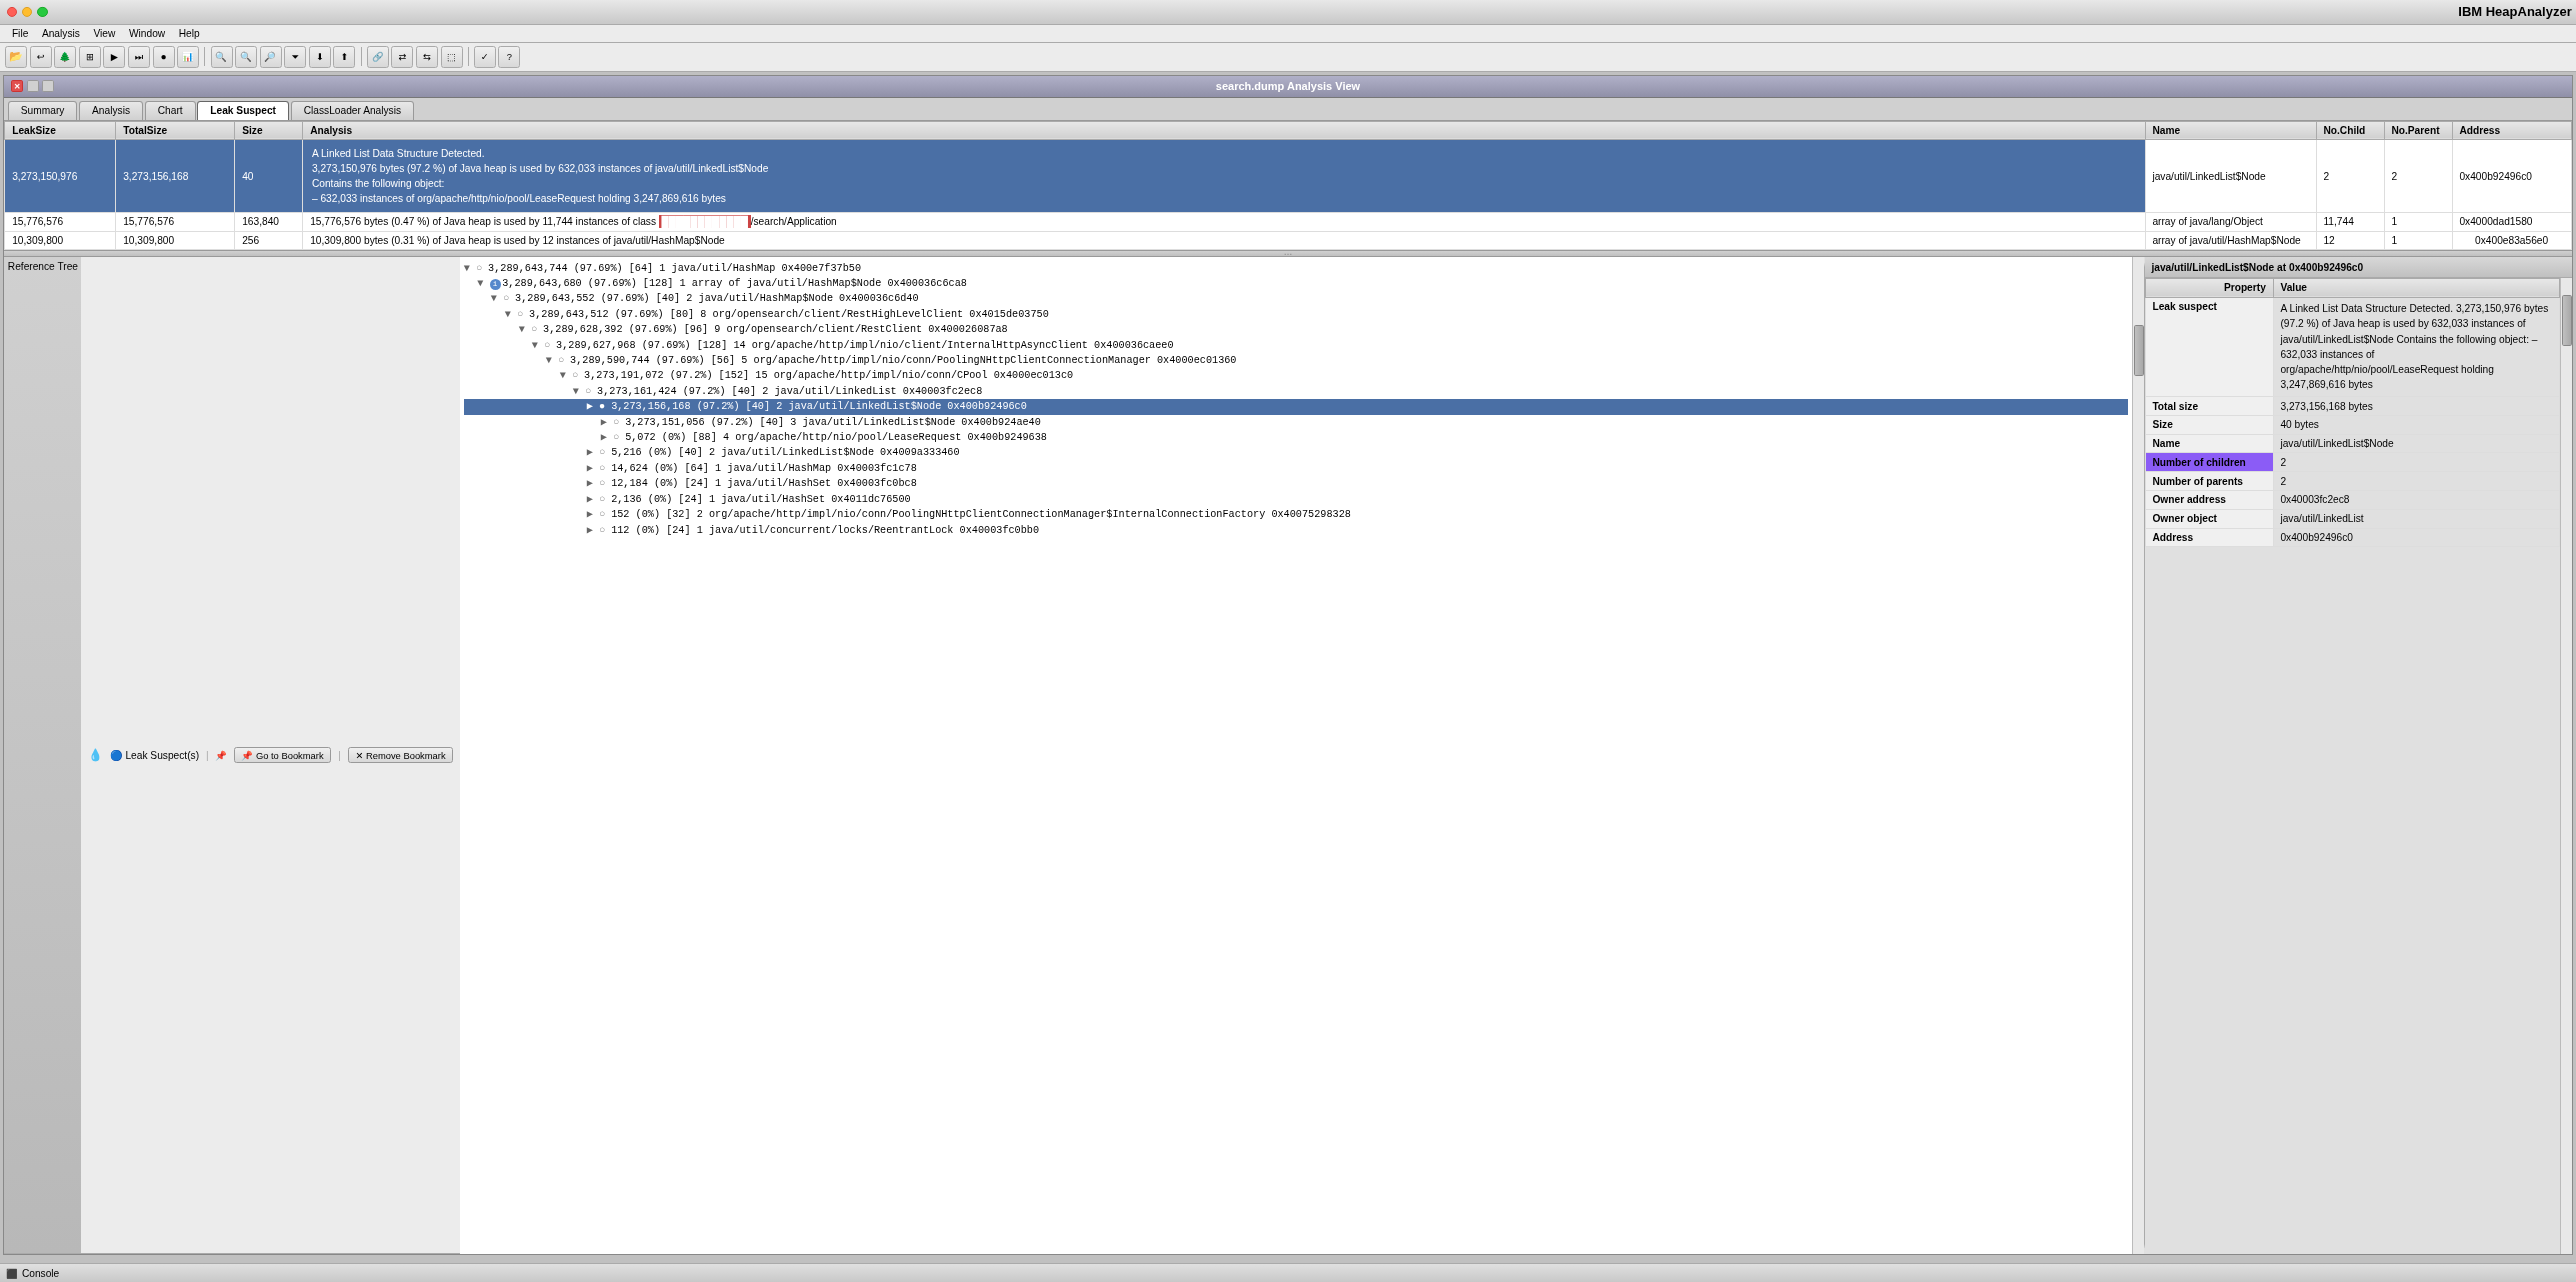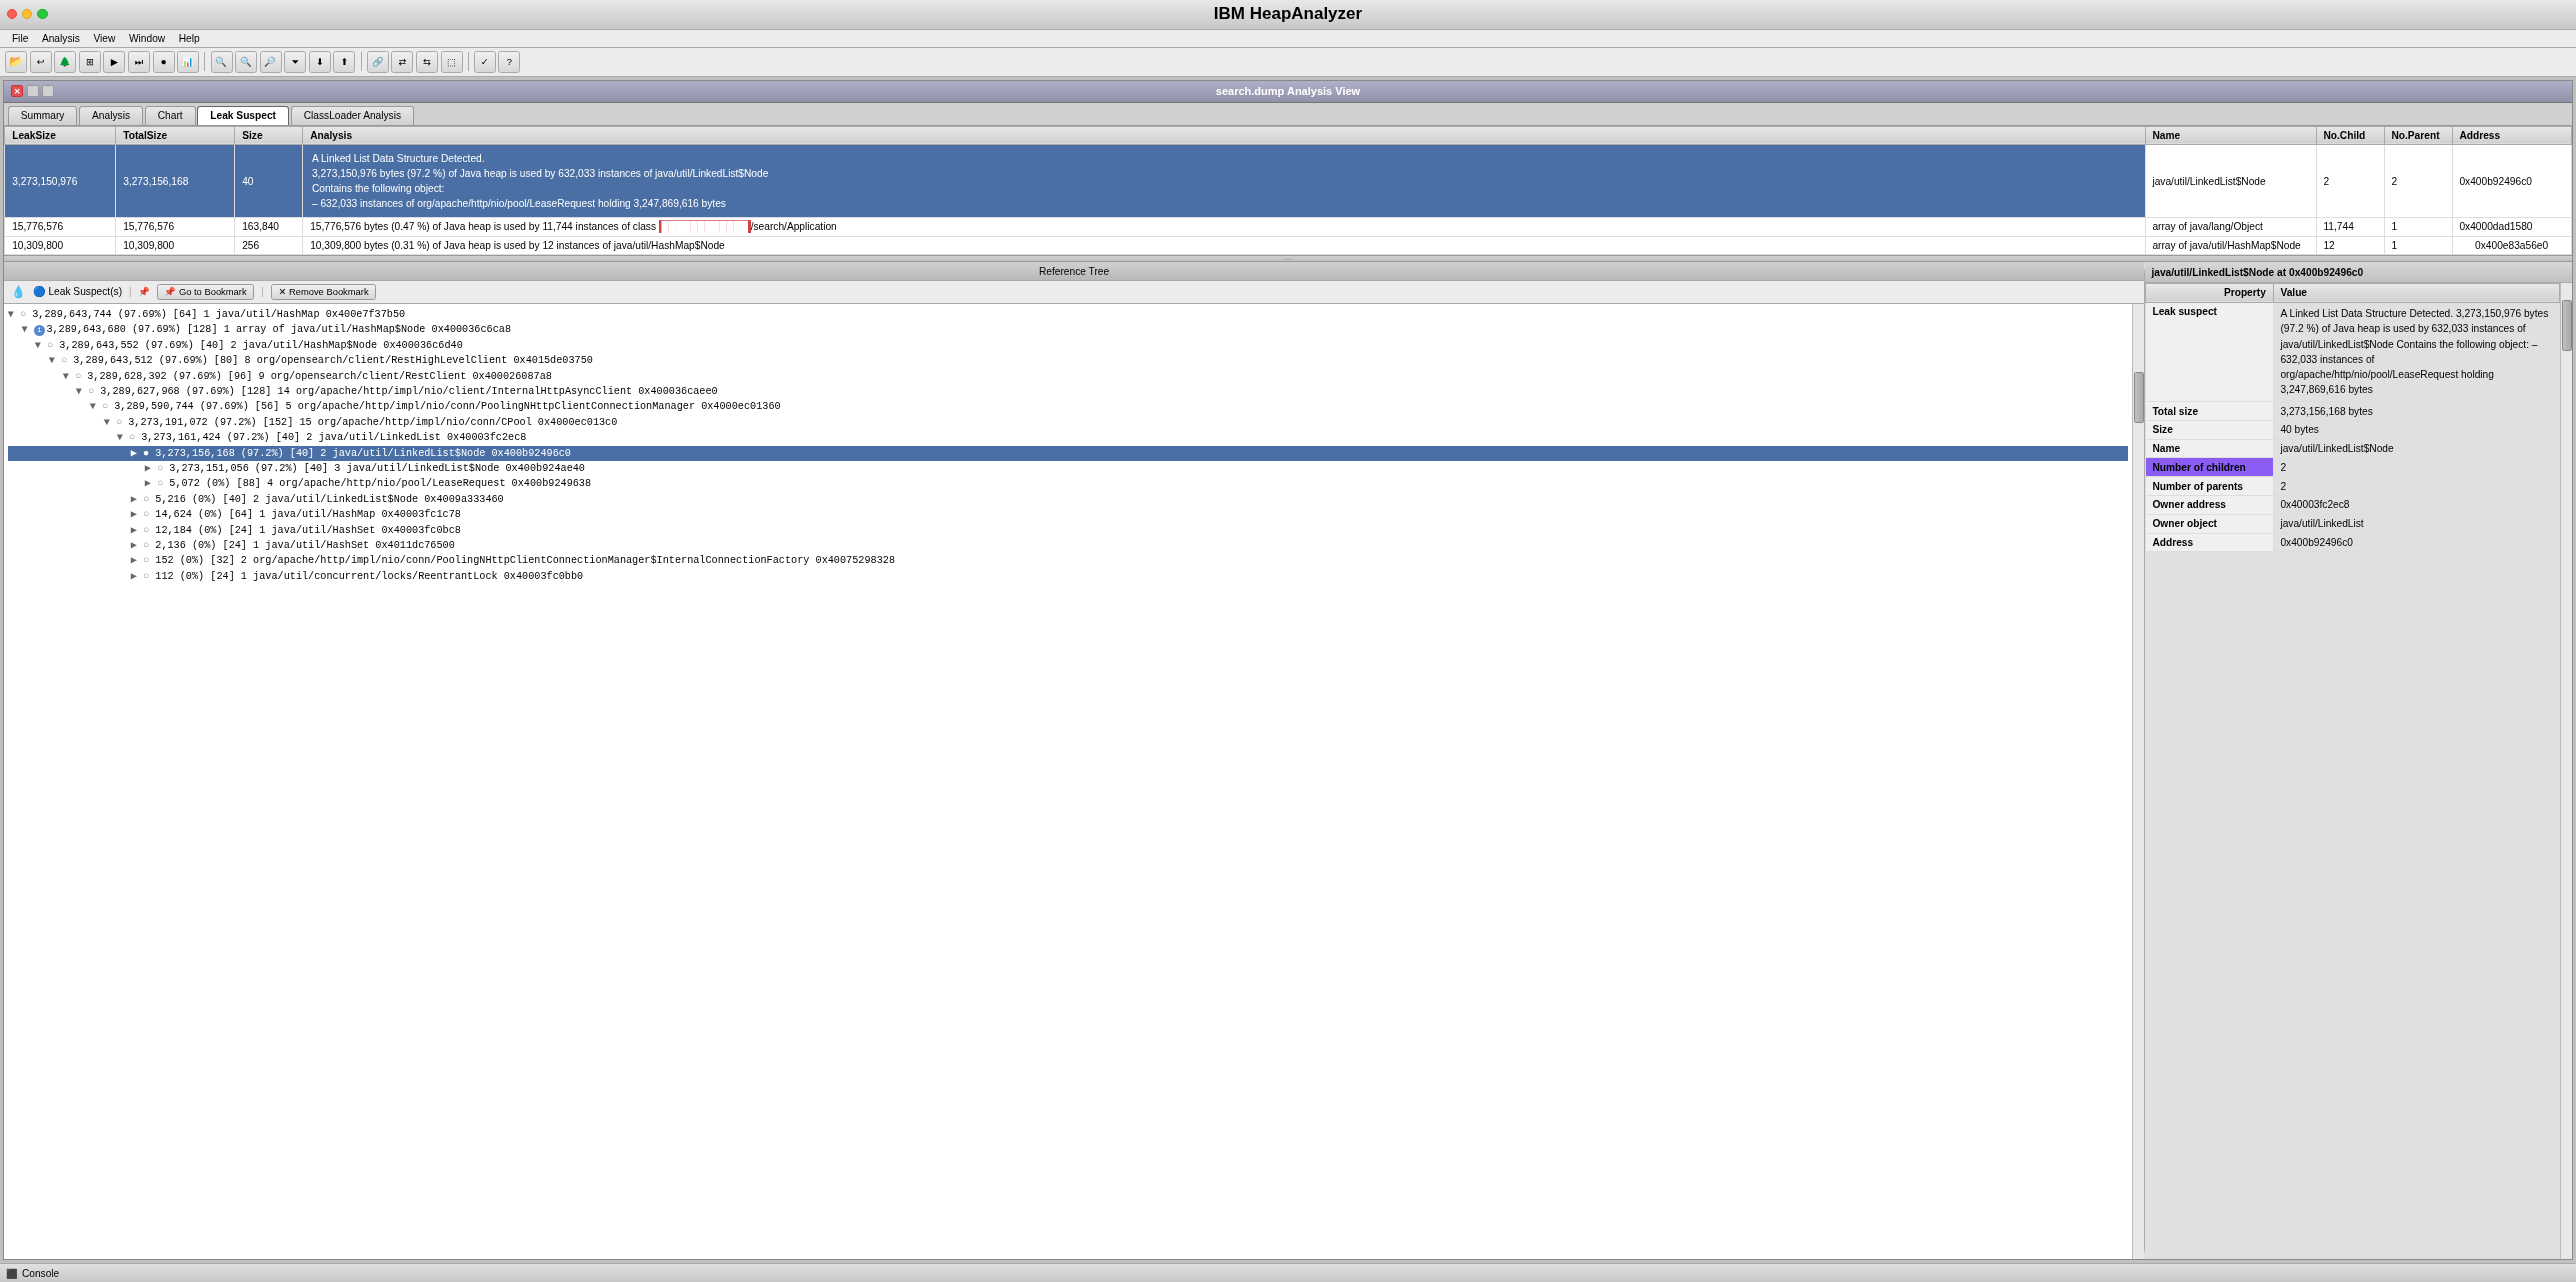--- a/index.html
+++ b/index.html
@@ -8,21 +8,21 @@
       font-size: 10.2px;
       background: #c0c0c0;
       color: #000;
       height: 100vh;
       overflow: hidden;
     }
   </style>
 </head>
 <body>
 
-<div style="background: linear-gradient(to bottom, #e8e8e8, #c8c8c8); text-align:center; font-size:17px; font-weight:bold; padding:4.3px; border-bottom:0.9px solid #aaa; position:relative;">
+<div style="background: linear-gradient(to bottom, #e8e8e8, #c8c8c8); text-align:right; font-size:13px; font-weight:bold; padding:4.3px; border-bottom:0.9px solid #aaa; position:relative;">
   <div style="position:absolute; left:6.8px; top:50%; transform:translateY(-50%); display:flex; gap:5.1px;">
     <div style="width:10.2px;height:10.2px;border-radius:50%;background:#ff5f56;border:0.9px solid #e0443e;cursor:pointer;"></div>
     <div style="width:10.2px;height:10.2px;border-radius:50%;background:#ffbd2e;border:0.9px solid #dea123;cursor:pointer;"></div>
     <div style="width:10.2px;height:10.2px;border-radius:50%;background:#27c93f;border:0.9px solid #1aab29;cursor:pointer;"></div>
   </div>
   <span>IBM HeapAnalyzer</span>
 </div>
 
 <div style="background:#ececec; display:flex; padding:1.7px 5.1px; border-bottom:0.9px solid #aaa; font-size:10.2px;">
   <span style="padding:1.7px 6.8px; cursor:pointer;">File</span>
@@ -147,21 +147,21 @@
       </tbody>
     </table>
   </div>
 
   <div style="height:6.8px; background:linear-gradient(to bottom,#d0d0d0,#c0c0c0); border-top:0.9px solid #999; border-bottom:0.9px solid #999; cursor:ns-resize; display:flex; align-items:center; justify-content:center;">
     <span style="color:#888; font-size:8.5px;">⋯</span>
   </div>
 
   <div style="display:flex; flex:1; overflow:hidden;">
 
-    <div style="flex:1; display:flex; flex-direction:column; border-right:1.7px solid #aaa;border-radius:10px;">
+    <div style="flex:1; display:flex; flex-direction:row; border-right:1.7px solid #aaa;border-radius:10px;">
 
       <div style="background:linear-gradient(to bottom,#d0d0d0,#b8b8b8); text-align:center; padding:3.4px; font-size:10.2px; border-bottom:0.9px solid #aaa;">
         <span>Reference Tree</span>
       </div>
 
       <div style="display:flex; align-items:center; padding:2.6px 6.8px; gap:6.8px; background:#ececec; border-bottom:0.9px solid #aaa; font-size:10.2px;">
         <span style="color:#4488cc; font-size:12px;">💧</span>
         <span style="font-size:10.2px;">🔵 Leak Suspect(s)</span>
         <span style="color:#aaa;">|</span>
         <span style="font-size:9.4px;">📌</span>

